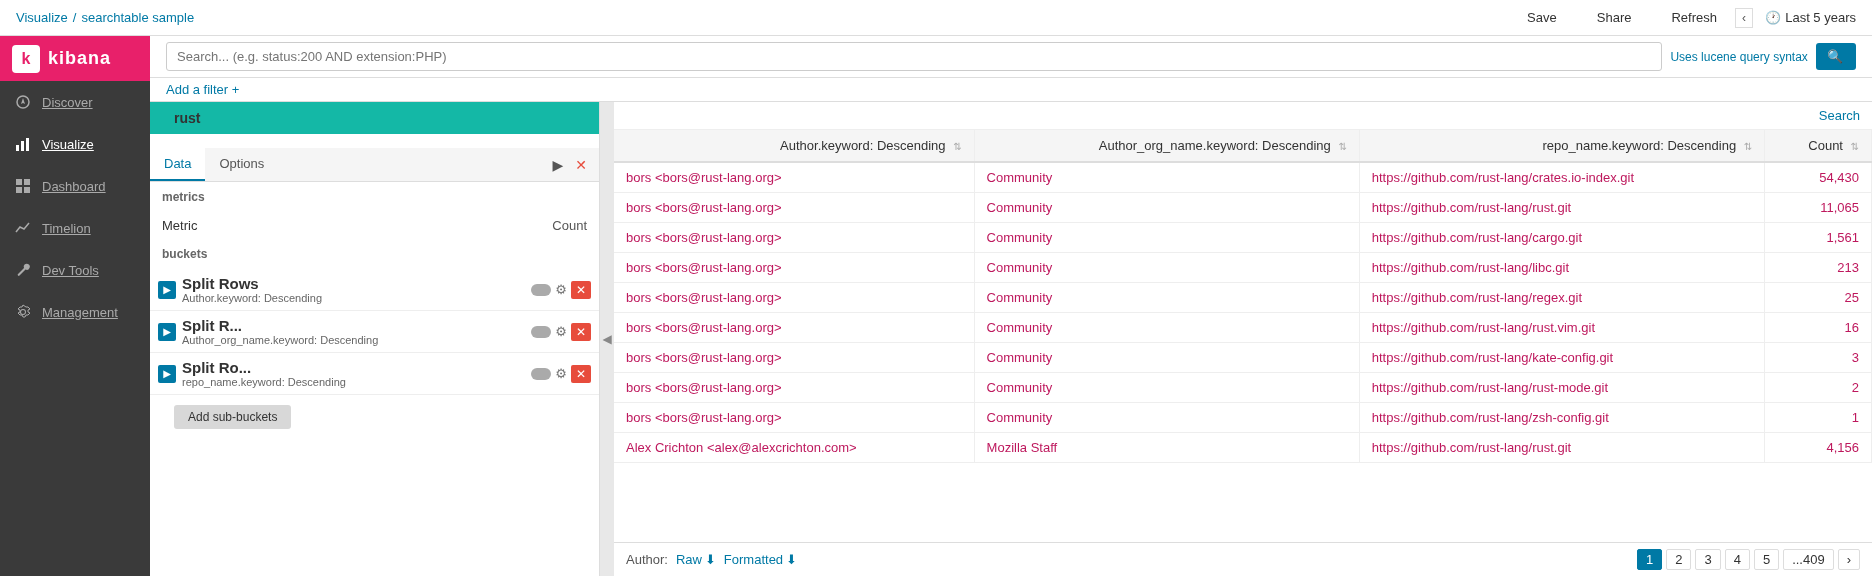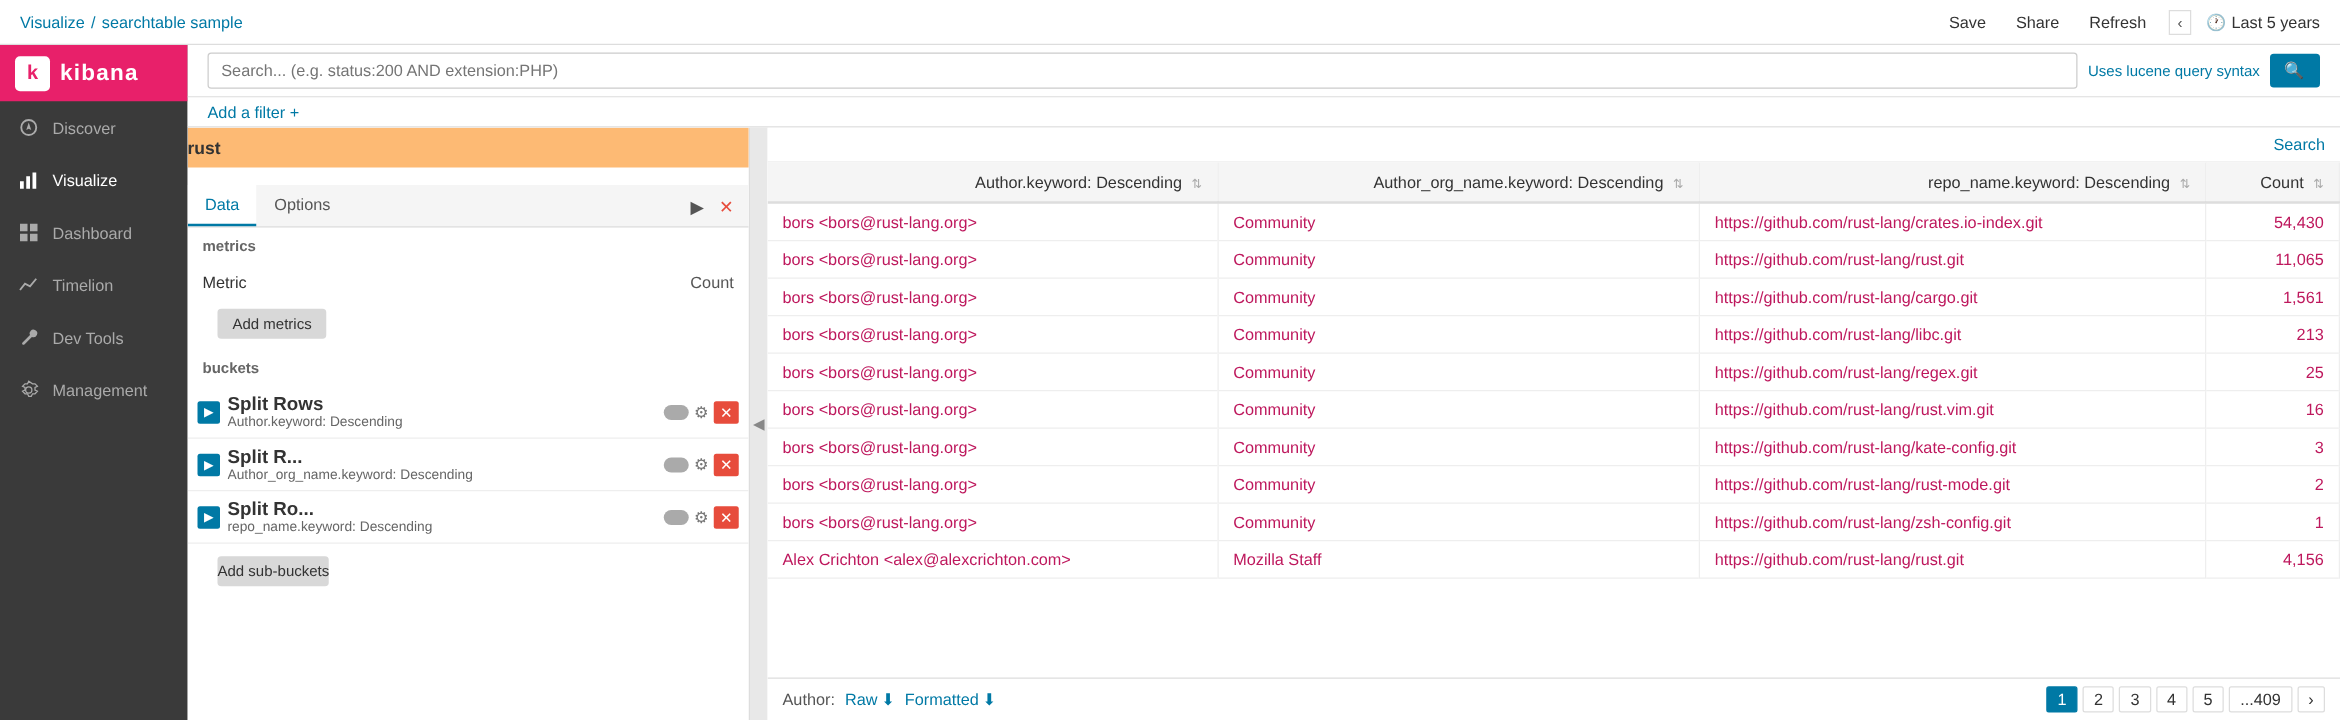--- a/index.html
+++ b/index.html
@@ -11,50 +11,50 @@
 
     
     .sidebar { width: 150px; background: #3a3a3a; display: flex; flex-direction: column; flex-shrink: 0; }
     .sidebar-logo { background: #e8206a; display: flex; align-items: center; padding: 10px 12px; height: 45px; }
     .sidebar-logo .logo-icon { width: 28px; height: 28px; background: white; border-radius: 4px; display: flex; align-items: center; justify-content: center; margin-right: 8px; }
     .sidebar-logo .logo-k { color: #e8206a; font-weight: 900; font-size: 16px; }
     .sidebar-logo .logo-text { color: white; font-size: 18px; font-weight: 600; letter-spacing: 1px; }
     .sidebar-item { display: flex; align-items: center; padding: 12px 14px; color: #aaa; cursor: pointer; gap: 10px; }
     .sidebar-item.active { color: white; }
     .sidebar-item .item-icon { width: 18px; height: 18px; display: flex; align-items: center; justify-content: center; }
-    .sidebar-item .item-label { font-size: 13px; }
+    .sidebar-item .item-label { font-size: 13px; text-decoration: underline; }
 
     
     .content { flex: 1; display: flex; flex-direction: column; overflow: hidden; }
 
     
     .nav-bar { display: flex; align-items: center; background: #fff; border-bottom: 1px solid #ddd; padding: 0 16px; height: 36px; flex-shrink: 0; }
     .breadcrumb { display: flex; align-items: center; color: #0079a5; font-size: 13px; gap: 5px; flex: 1; }
     .nav-actions { display: flex; align-items: center; gap: 12px; }
-    .nav-btn { background: none; border: none; color: #333; cursor: pointer; font-size: 13px; padding: 2px 6px; }
+    .nav-btn { background: none; border: none; color: #333; cursor: pointer; font-size: 13px; padding: 2px 6px; margin-left: 16px; }
     .time-picker { display: flex; align-items: center; gap: 4px; color: #333; font-size: 13px; cursor: pointer; }
     .nav-arrow { background: none; border: 1px solid #ddd; padding: 2px 6px; cursor: pointer; color: #555; font-size: 12px; }
 
     
     .search-bar { display: flex; align-items: center; background: #fff; border-bottom: 1px solid #ddd; padding: 6px 16px; flex-shrink: 0; gap: 8px; }
     .search-input-wrap { flex: 1; position: relative; }
     .search-input { width: 100%; border: 1px solid #ccc; border-radius: 3px; padding: 6px 10px; font-size: 13px; color: #333; background: #fff; }
     .lucene-hint { color: #0079a5; font-size: 12px; white-space: nowrap; }
     .search-btn { background: #0079a5; color: white; border: none; border-radius: 3px; padding: 6px 12px; cursor: pointer; font-size: 13px; }
 
     
     .filter-bar { background: #fff; border-bottom: 1px solid #ddd; padding: 4px 16px; flex-shrink: 0; }
     .add-filter { color: #0079a5; font-size: 13px; cursor: pointer; }
 
     
     .workspace { display: flex; flex: 1; overflow: hidden; }
 
     
     .left-panel { width: 450px; background: #fff; border-right: 1px solid #ddd; display: flex; flex-direction: column; flex-shrink: 0; overflow: hidden; }
-    .panel-title { background: #fdba74; padding: 8px 0; font-size: 14px; font-weight: 600; color: #333; }
+    .panel-title { background: #14b8a6; padding: 8px 24px; font-size: 14px; font-weight: 600; color: #333; }
     .panel-tabs { display: flex; border-bottom: 1px solid #ddd; background: #f5f5f5; margin-top: 14px; }
     .panel-tab { padding: 8px 14px; font-size: 13px; cursor: pointer; color: #555; border-bottom: 2px solid transparent; }
     .panel-tab.active { color: #0079a5; border-bottom-color: #0079a5; background: #fff; }
     .panel-tab-actions { margin-left: auto; display: flex; align-items: center; gap: 4px; padding: 0 8px; }
     .panel-tab-btn { background: none; border: none; cursor: pointer; color: #555; font-size: 14px; padding: 2px 4px; }
     .panel-tab-btn.close-btn { color: #e74c3c; }
 
     .section-label { padding: 8px 12px; font-size: 12px; font-weight: 700; color: #666; text-transform: lowercase; }
 
     .metric-row { display: flex; align-items: center; padding: 6px 12px; justify-content: space-between; }
@@ -65,21 +65,21 @@
     .buckets-section { flex: 1; overflow-y: auto; }
     .bucket-item { display: flex; align-items: center; padding: 6px 8px; border-bottom: 1px solid #eee; gap: 6px; }
     .bucket-expand { width: 18px; height: 18px; background: #0079a5; color: white; border: none; cursor: pointer; display: flex; align-items: center; justify-content: center; font-size: 10px; border-radius: 2px; flex-shrink: 0; }
     .bucket-info { flex: 1; min-width: 0; }
     .bucket-type { font-size: 15px; font-weight: 600; color: #333; }
     .bucket-detail { font-size: 11px; color: #666; white-space: nowrap; overflow: hidden; text-overflow: ellipsis; }
     .bucket-actions { display: flex; align-items: center; gap: 2px; }
     .bucket-action-btn { background: none; border: none; cursor: pointer; color: #777; font-size: 12px; padding: 2px 3px; }
     .bucket-action-btn.red { color: #e74c3c; background: #e74c3c; color: white; border-radius: 2px; padding: 2px 5px; }
 
-    .add-sub-btn { margin: 6px 12px; background: #d8d8d8; border: none; padding: 5px 0; font-size: 12px; cursor: pointer; border-radius: 3px; color: #333; }
+    .add-sub-btn { margin: 6px 12px; background: #d8d8d8; border: none; padding: 5px 14px; font-size: 12px; cursor: pointer; border-radius: 3px; color: #333; }
 
     
     .toggle-icon { display: inline-block; width: 20px; height: 12px; background: #aaa; border-radius: 6px; position: relative; cursor: pointer; }
     .gear-icon { color: #777; font-size: 13px; cursor: pointer; padding: 0 2px; }
 
     
     .right-panel { flex: 1; display: flex; flex-direction: column; overflow: hidden; background: #fff; }
     .right-panel-header { display: flex; justify-content: flex-end; padding: 6px 12px; border-bottom: 1px solid #eee; }
     .search-table-btn { background: none; border: none; color: #0079a5; font-size: 13px; cursor: pointer; }
 
@@ -222,23 +222,20 @@
             </div>
           </div>
 
           <div class="section-label">metrics</div>
 
           <div class="metric-row">
             <span class="metric-label">Metric</span>
             <span class="metric-value">Count</span>
           </div>
 
-          <div style="padding: 4px 12px;">
-            <button class="add-metrics-btn">Add metrics</button>
-          </div>
 
           <div class="section-label">buckets</div>
 
           <div class="buckets-section">
 
             <div class="bucket-item">
               <button class="bucket-expand">▶</button>
               <div class="bucket-info">
                 <div class="bucket-type">Split Rows</div>
                 <div class="bucket-detail">Author.keyword: Descending</div>

